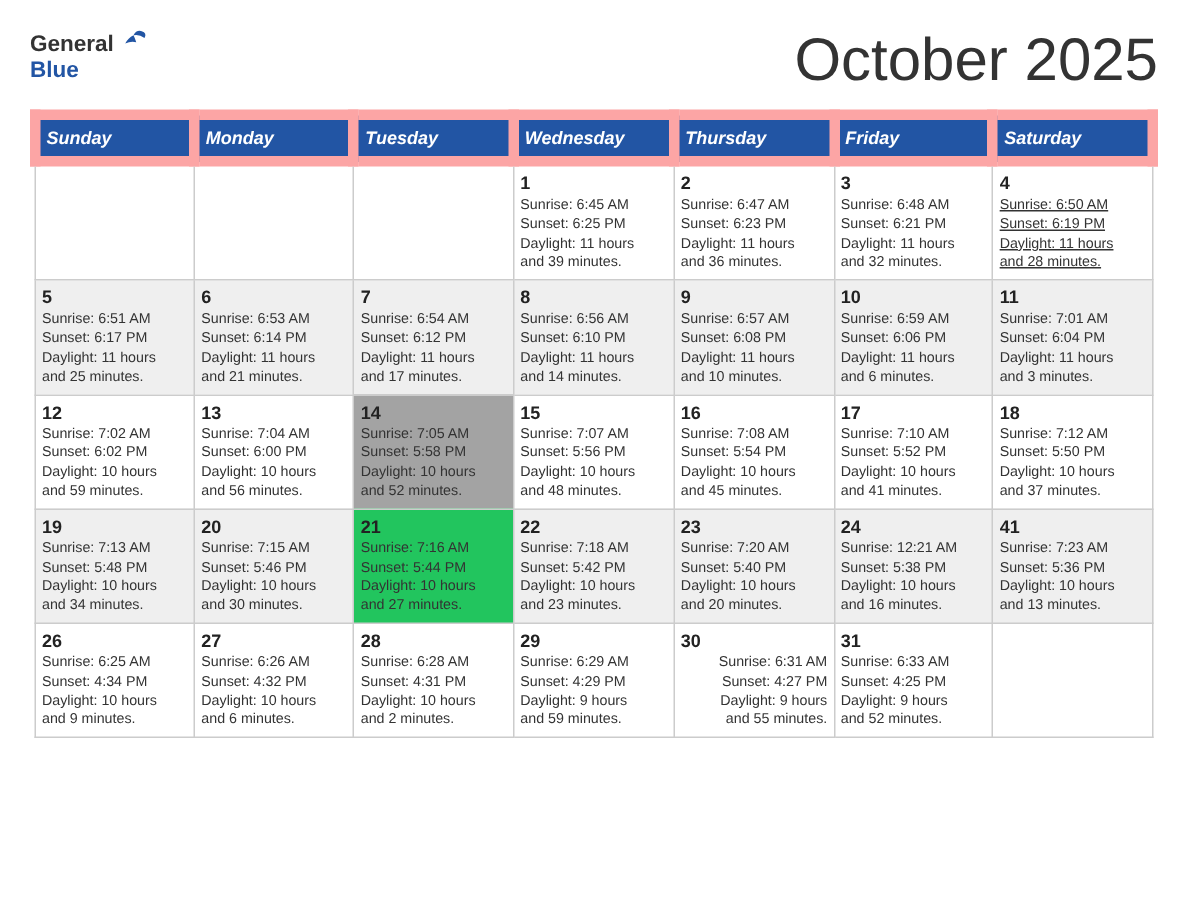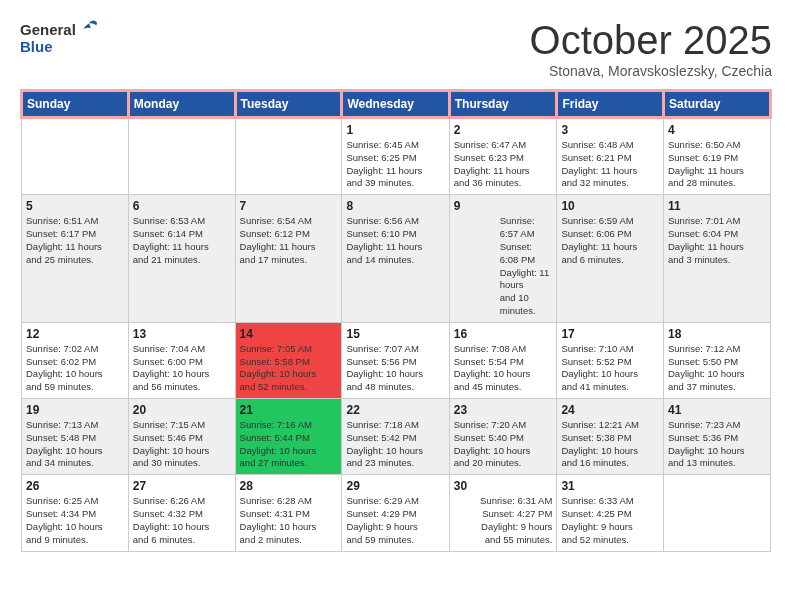--- a/index.html
+++ b/index.html
@@ -46,22 +46,23 @@
       width: 100%;
       border-collapse: collapse;
       border: 1px solid #ccc;
     }
     .calendar th {
       background: #2255a4;
       color: #fff;
       font-size: 12px;
       padding: 5px 4px;
       text-align: left;
-      border: 3px solid #fca5a5;
+      border: 7px solid #fca5a5;
       font-weight: bold;
+      font-style: italic;
     }
     .calendar td {
       vertical-align: top;
       border: 1px solid #ccc;
       padding: 4px 4px;
       width: 108px;
       min-height: 70px;
       font-size: 10px;
       color: #222;
       background: #fff;
@@ -94,21 +95,20 @@
         <span style="font-size:15px;font-weight:bold;color:#333;">General</span>
         <svg class="logo-icon" viewBox="0 0 24 24">
           <path d="M20 8 Q22 4 18 3 Q14 2 12 6 Q16 5 20 8Z" fill="#2255a4"></path>
           <path d="M12 6 Q8 8 6 12 Q10 10 14 11 Q13 8 12 6Z" fill="#2255a4"></path>
         </svg>
       </div>
       <div style="font-size:15px;font-weight:bold;color:#2255a4;margin-top:-2px;">Blue</div>
     </div>
     <div class="title-section">
       <div class="month-title">October 2025</div>
-      <div class="location">Stonava, Moravskoslezsky, Czechia</div>
     </div>
   </div>
 
   <table class="calendar">
     <thead>
       <tr>
         <th>Sunday</th>
         <th>Monday</th>
         <th>Tuesday</th>
         <th>Wednesday</th>
@@ -138,21 +138,21 @@
           </td>
           <td style="background: rgb(255, 255, 255);">
             <div class="day-number">3</div>
             <div class="day-info" style="white-space: pre-line;">Sunrise: 6:48 AM
 Sunset: 6:21 PM
 Daylight: 11 hours
 and 32 minutes.</div>
           </td>
           <td style="background: rgb(255, 255, 255);">
             <div class="day-number">4</div>
-            <div class="day-info" style="white-space: pre-line;">Sunrise: 6:50 AM
+            <div class="day-info" style="white-space: pre-line; text-decoration: underline;">Sunrise: 6:50 AM
 Sunset: 6:19 PM
 Daylight: 11 hours
 and 28 minutes.</div>
           </td>
         </tr>
         <tr>
           <td style="background: rgb(239, 239, 239);">
             <div class="day-number">5</div>
             <div class="day-info" style="white-space: pre-line;">Sunrise: 6:51 AM
 Sunset: 6:17 PM
@@ -175,21 +175,21 @@
           </td>
           <td style="background: rgb(239, 239, 239);">
             <div class="day-number">8</div>
             <div class="day-info" style="white-space: pre-line;">Sunrise: 6:56 AM
 Sunset: 6:10 PM
 Daylight: 11 hours
 and 14 minutes.</div>
           </td>
           <td style="background: rgb(239, 239, 239);">
             <div class="day-number">9</div>
-            <div class="day-info" style="white-space: pre-line; margin-left: 46px;">Sunrise: 6:57 AM
+            <div class="day-info" style="white-space: pre-line;">Sunrise: 6:57 AM
 Sunset: 6:08 PM
 Daylight: 11 hours
 and 10 minutes.</div>
           </td>
           <td style="background: rgb(239, 239, 239);">
             <div class="day-number">10</div>
             <div class="day-info" style="white-space: pre-line;">Sunrise: 6:59 AM
 Sunset: 6:06 PM
 Daylight: 11 hours
 and 6 minutes.</div>
@@ -210,21 +210,21 @@
 Daylight: 10 hours
 and 59 minutes.</div>
           </td>
           <td style="background: rgb(255, 255, 255);">
             <div class="day-number">13</div>
             <div class="day-info" style="white-space: pre-line;">Sunrise: 7:04 AM
 Sunset: 6:00 PM
 Daylight: 10 hours
 and 56 minutes.</div>
           </td>
-          <td style="background: #ef4444;">
+          <td style="background: #a3a3a3;">
             <div class="day-number">14</div>
             <div class="day-info" style="white-space: pre-line;">Sunrise: 7:05 AM
 Sunset: 5:58 PM
 Daylight: 10 hours
 and 52 minutes.</div>
           </td>
           <td style="background: rgb(255, 255, 255);">
             <div class="day-number">15</div>
             <div class="day-info" style="white-space: pre-line;">Sunrise: 7:07 AM
 Sunset: 5:56 PM

